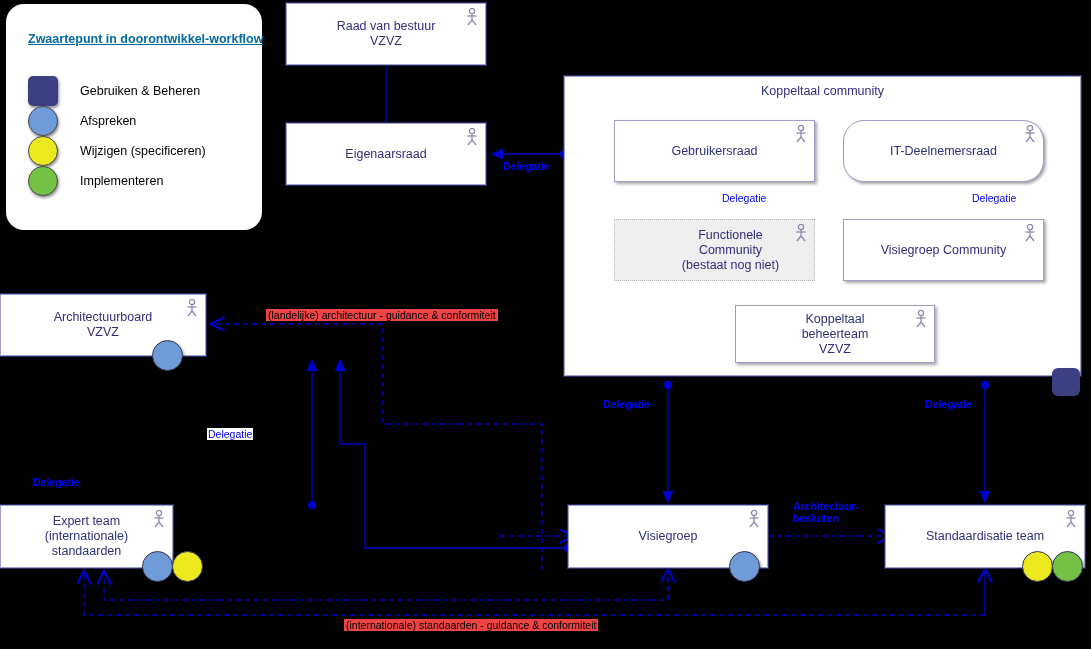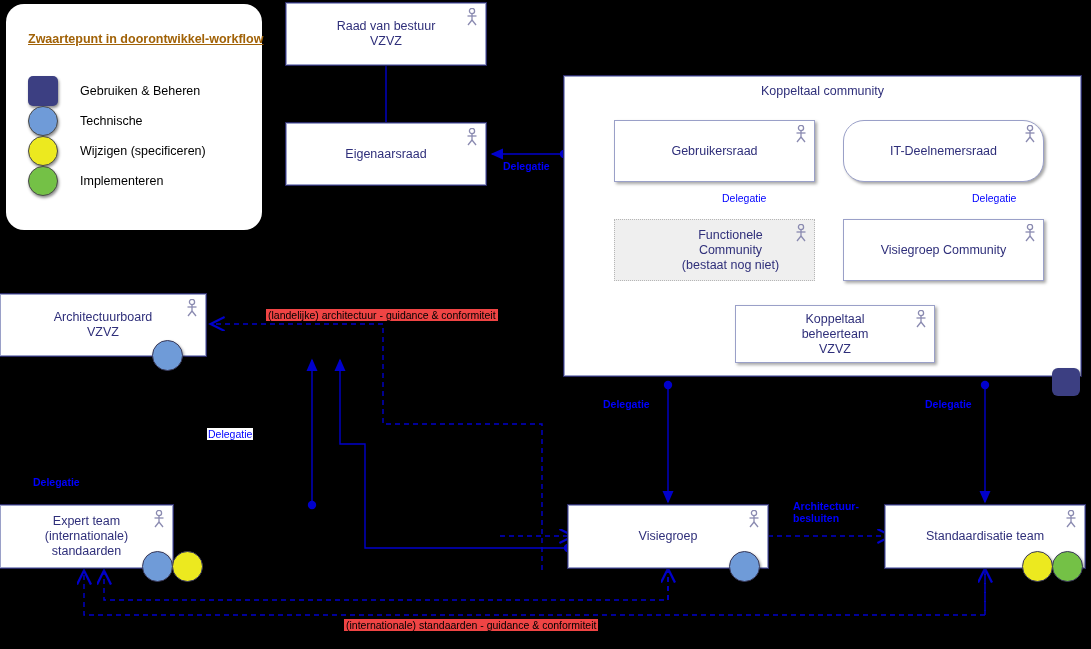--- a/index.html
+++ b/index.html
@@ -58,21 +58,21 @@
 
   
   #legend{
     position:absolute;left:6px;top:4px;width:256px;height:226px;
     background:#fff;border-radius:18px;
     box-shadow:2px 3px 5px rgba(0,0,0,.4);
     z-index:6;
   }
   #legend .ltitle{
     position:absolute;left:22px;top:28px;
-    font-size:12.5px;font-weight:bold;color:#a16207;
+    font-size:12.5px;font-weight:bold;color:#0369a1;
     text-decoration:underline;
     white-space:nowrap;
   }
   #legend .lrow{position:absolute;left:22px;height:30px;display:flex;align-items:center;}
   #legend .lrow .swatch{width:30px;height:30px;margin-right:22px;flex:0 0 auto;box-shadow:1px 2px 3px rgba(0,0,0,.45);}
   #legend .lrow .swatch.sq{border-radius:5px;}
   #legend .lrow .swatch.ci{border-radius:50%;border:1px solid #4a4a4a;box-sizing:border-box;}
   #legend .lrow .ltext{font-size:12.5px;color:#000;white-space:nowrap;}
 
   
@@ -336,21 +336,21 @@
 
   <div id="legend">
     <div class="ltitle">Zwaartepunt in doorontwikkel-workflow</div>
 
     <div class="lrow" style="top:72px;">
       <span class="swatch sq" style="background:#3c3f82;"></span>
       <span class="ltext">Gebruiken &amp; Beheren</span>
     </div>
     <div class="lrow" style="top:102px;">
       <span class="swatch ci" style="background:#6f9bd8;"></span>
-      <span class="ltext">Technische</span>
+      <span class="ltext">Afspreken</span>
     </div>
     <div class="lrow" style="top:132px;">
       <span class="swatch ci" style="background:#ece91f;"></span>
       <span class="ltext">Wijzigen (specificeren)</span>
     </div>
     <div class="lrow" style="top:162px;">
       <span class="swatch ci" style="background:#74c146;"></span>
       <span class="ltext">Implementeren</span>
     </div>
   </div>

